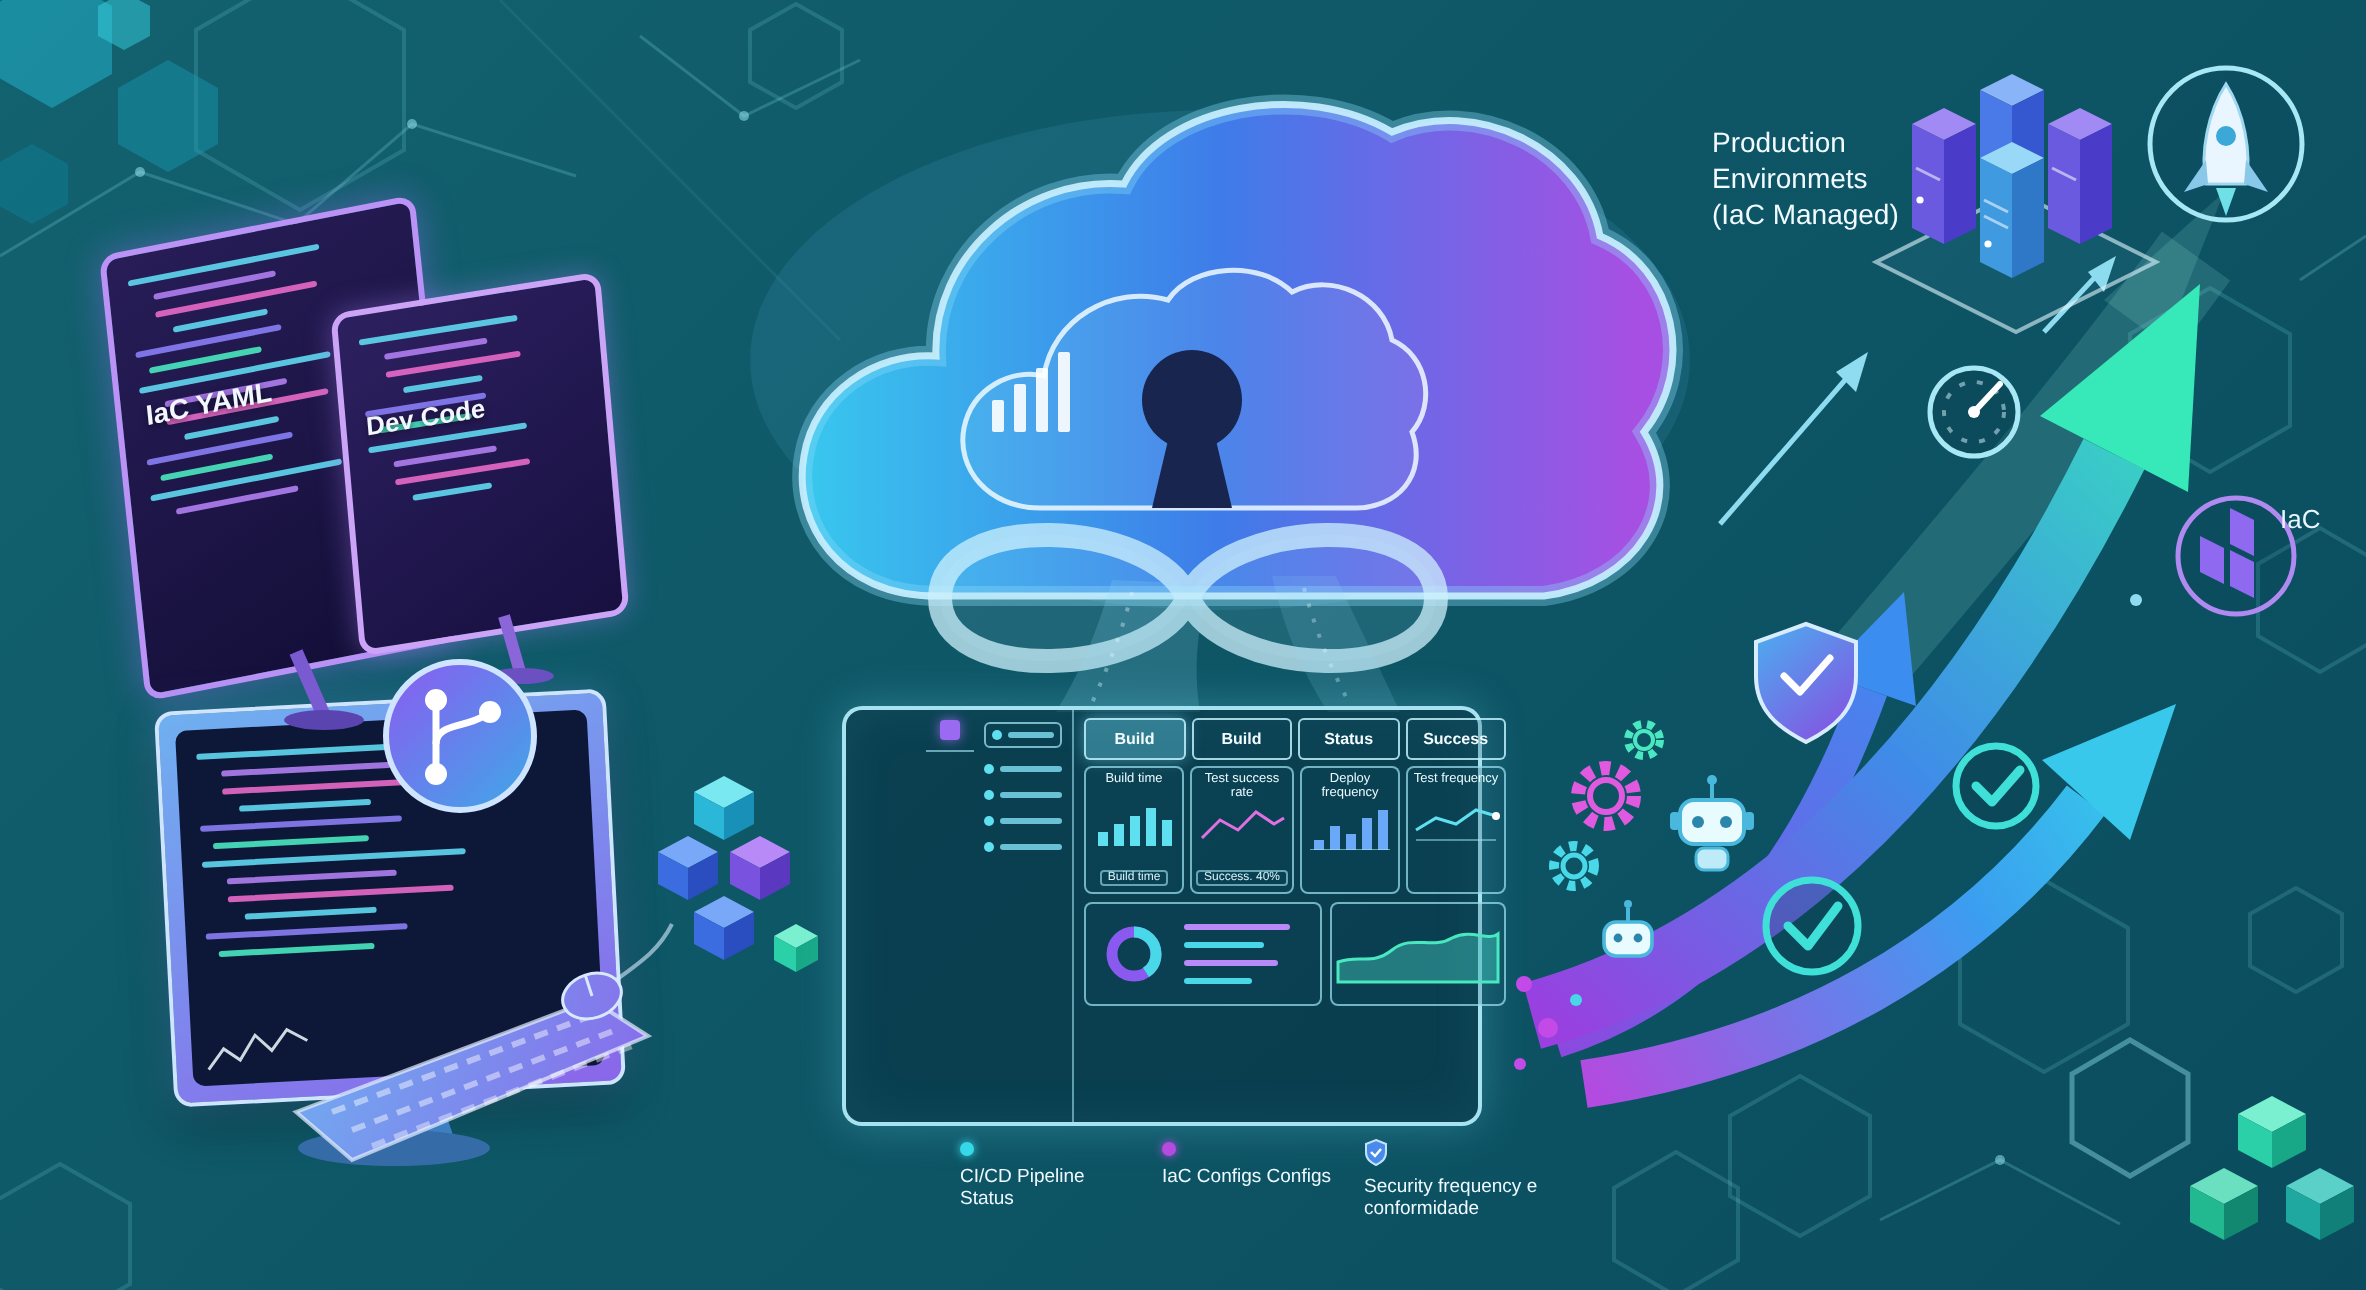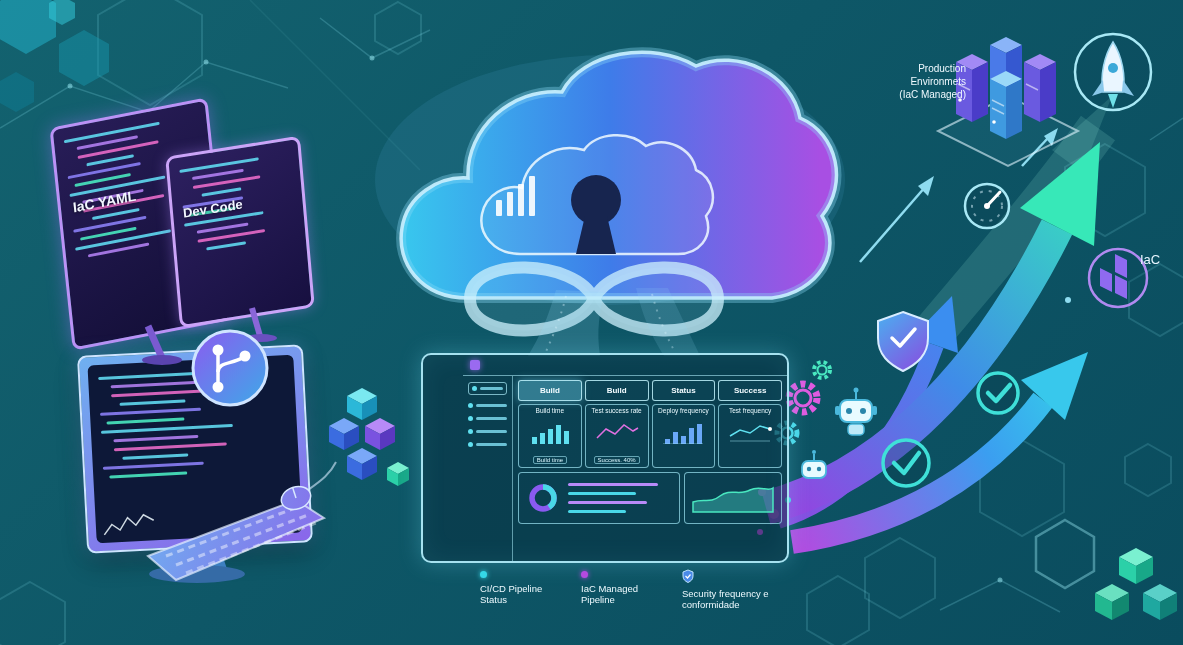--- a/index.html
+++ b/index.html
@@ -28,24 +28,24 @@
     background:linear-gradient(150deg,#2d2060,#171040);border:3px solid #cba4f8;
     box-shadow:0 0 14px rgba(170,130,250,.4);}
   .mon2 .title{left:10px;top:48px;font-size:13px;}
   .mon3{left:82px;top:350px;width:226px;height:198px;transform:rotate(-3deg);
     background:linear-gradient(160deg,#6fb0f0,#8a66ea);border:2px solid #cfe4ff;
     box-shadow:0 10px 24px rgba(0,0,0,.3),0 0 18px rgba(110,170,240,.35);padding:8px;box-sizing:border-box;}
   .mon3 .screen{position:relative;width:100%;height:100%;background:#0d1838;border-radius:6px;overflow:hidden;}
   .mini-chart{position:absolute;left:4px;bottom:4px;}
 
   
-  .dash{position:absolute;left:421px;top:353px;width:368px;height:210px;z-index:4;
+  .dash{position:absolute;left:421px;top:353px;width:320px;height:210px;z-index:4;
     border:2px solid rgba(175,235,250,.95);border-radius:10px;background:rgba(7,45,62,.55);
     box-shadow:0 0 22px rgba(110,215,240,.3), inset 0 0 26px rgba(110,215,240,.08);
-    display:flex;flex-direction:column;box-sizing:border-box;padding-left:40px;}
+    display:flex;flex-direction:row;box-sizing:border-box;padding-left:40px;}
   .topbar{height:20px;border-bottom:1.5px solid rgba(170,235,248,.6);display:flex;align-items:center;padding:0 7px;gap:4px;flex:none;}
   .tb-ico{width:10px;height:10px;border-radius:2px;background:#9a6af0;box-shadow:0 0 6px rgba(160,110,245,.8);}
   .dash-body{display:flex;flex:1;min-height:0;}
   .sidebar{width:50px;border-right:1.5px solid rgba(170,235,248,.55);padding:6px 5px;display:flex;flex-direction:column;gap:8px;box-sizing:border-box;}
   .sb{display:flex;align-items:center;gap:3px;}
   .sb b{width:5px;height:5px;border-radius:50%;background:#5fe0f0;flex:none;}
   .sb i{height:3px;flex:1;background:rgba(130,225,245,.8);border-radius:2px;}
   .sb.first{border:1px solid rgba(170,235,248,.7);border-radius:3px;padding:3px;}
   .main{flex:1;padding:4px 5px;display:flex;flex-direction:column;min-width:0;}
   .tabs{display:flex;gap:3px;}
@@ -69,21 +69,21 @@
   .panelB{flex:1;border:1px solid rgba(160,230,245,.7);border-radius:4px;display:flex;align-items:center;justify-content:center;height:52px;background:rgba(16,70,92,.2);box-sizing:border-box;}
 
   
   .legend{position:absolute;left:480px;top:568px;display:flex;gap:13px;z-index:5;}
   .lg{display:flex;gap:5px;align-items:flex-start;width:88px;flex-direction:column;}
   .lg .dot{width:7px;height:7px;border-radius:50%;margin-top:3px;flex:none;}
   .dot-cyan{background:#35d8e8;box-shadow:0 0 5px #35d8e8;}
   .dot-purple{background:#b44ae0;box-shadow:0 0 5px #b44ae0;}
   .lg .lbl{font-size:9.5px;color:#eefaff;line-height:1.2;}
   .lg svg{flex:none;margin-top:1px;}
-  .prod-label{position:absolute;left:856px;top:62px;width:110px;text-align:right;color:#f0faff;font-size:10px;line-height:1.3;z-index:5;}
+  .prod-label{position:absolute;left:856px;top:62px;width:110px;text-align:left;color:#f0faff;font-size:14px;line-height:1.3;z-index:5;}
   .iac-label{position:absolute;left:1140px;top:238px;color:#e8f6ff;font-size:13px;z-index:5;margin-top:14px;}
 </style>
 </head>
 <body>
 
 <div class="stage">
 
   <svg class="layer" width="1183" height="645">
     <g stroke="rgba(130,220,235,0.18)" fill="none" stroke-width="2">
       <polygon points="150,-15 202,15 202,75 150,105 98,75 98,15"></polygon>
@@ -530,21 +530,21 @@
     </div>
   </div>
 
   <div class="legend">
     <div class="lg">
       <span class="dot dot-cyan"></span>
       <span class="lbl">CI/CD Pipeline Status</span>
     </div>
     <div class="lg">
       <span class="dot dot-purple"></span>
-      <span class="lbl">IaC Managed Pipeline</span>
+      <span class="lbl">IaC Configs Configs</span>
     </div>
     <div class="lg" style="width:104px">
       <svg width="12" height="14">
         <path d="M6,1 L11,3 L11,7 C11,10.5 9,12 6,13.5 C3,12 1,10.5 1,7 L1,3 Z" fill="#4a8ae8" stroke="#bfe4ff" stroke-width="1"></path>
         <path d="M3.5,7 L5.5,9 L8.5,5.5" stroke="#fff" stroke-width="1.2" fill="none"></path>
       </svg>
       <span class="lbl">Security frequency e conformidade</span>
     </div>
   </div>
 

